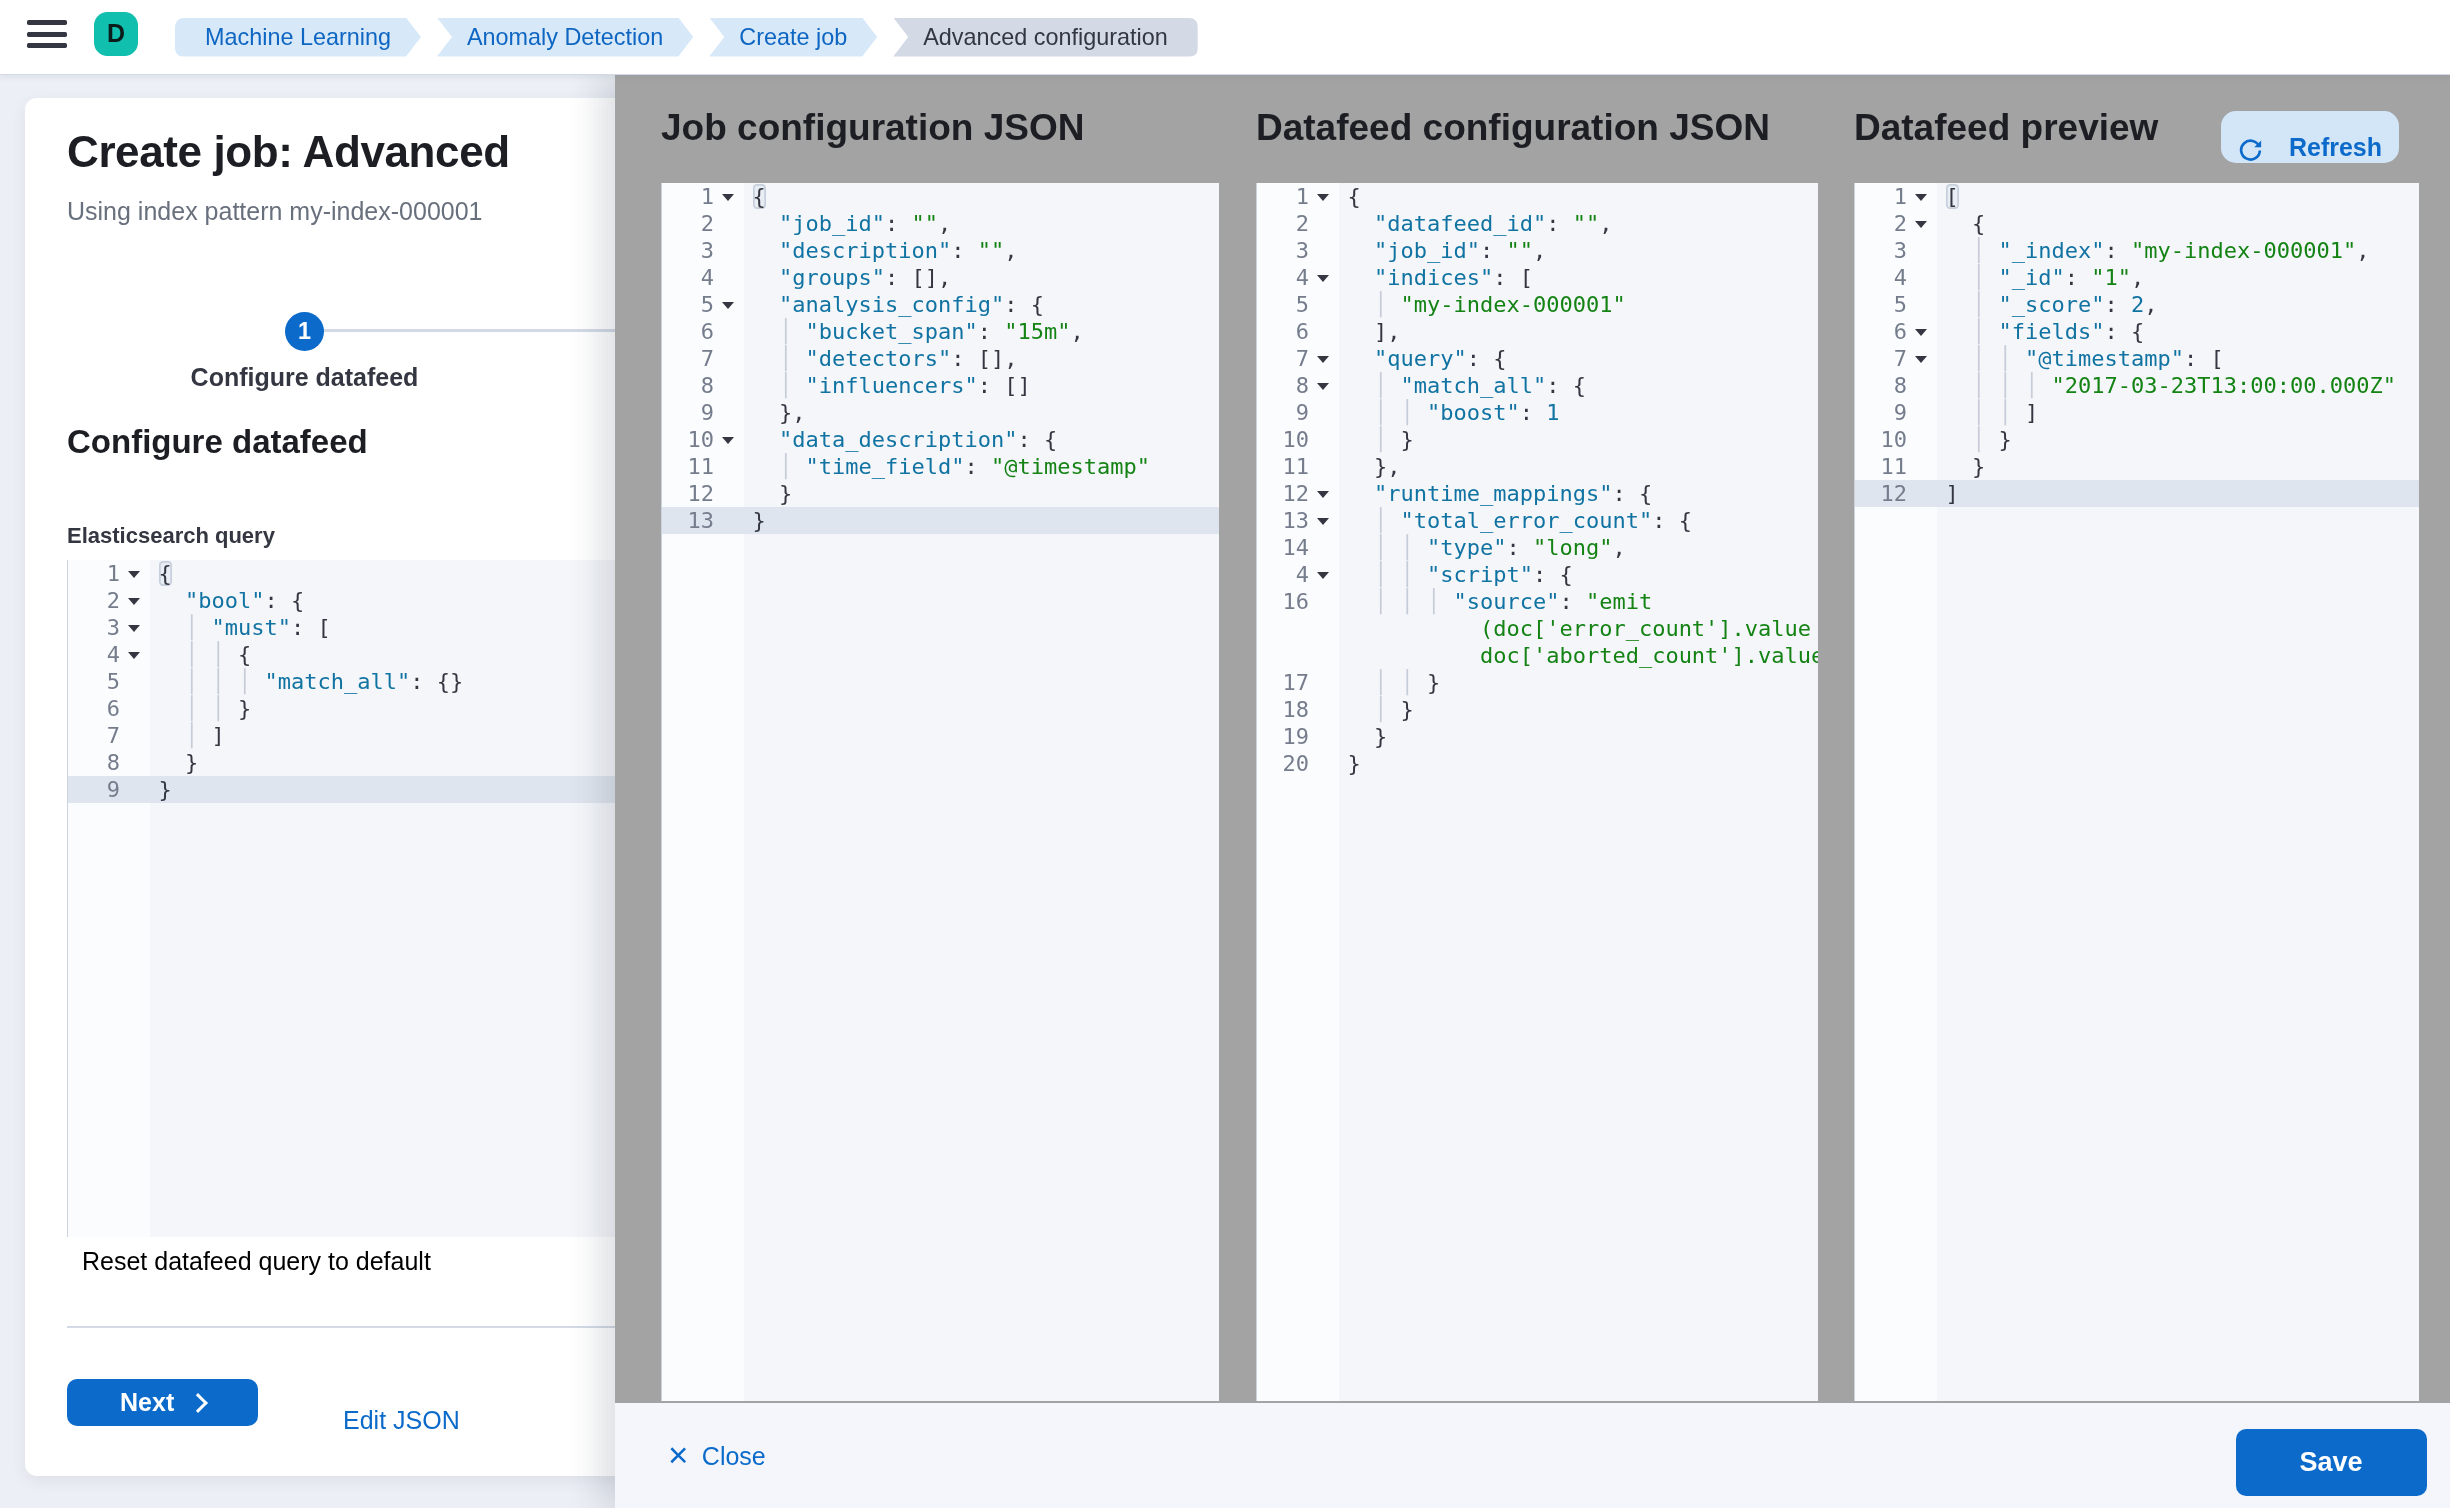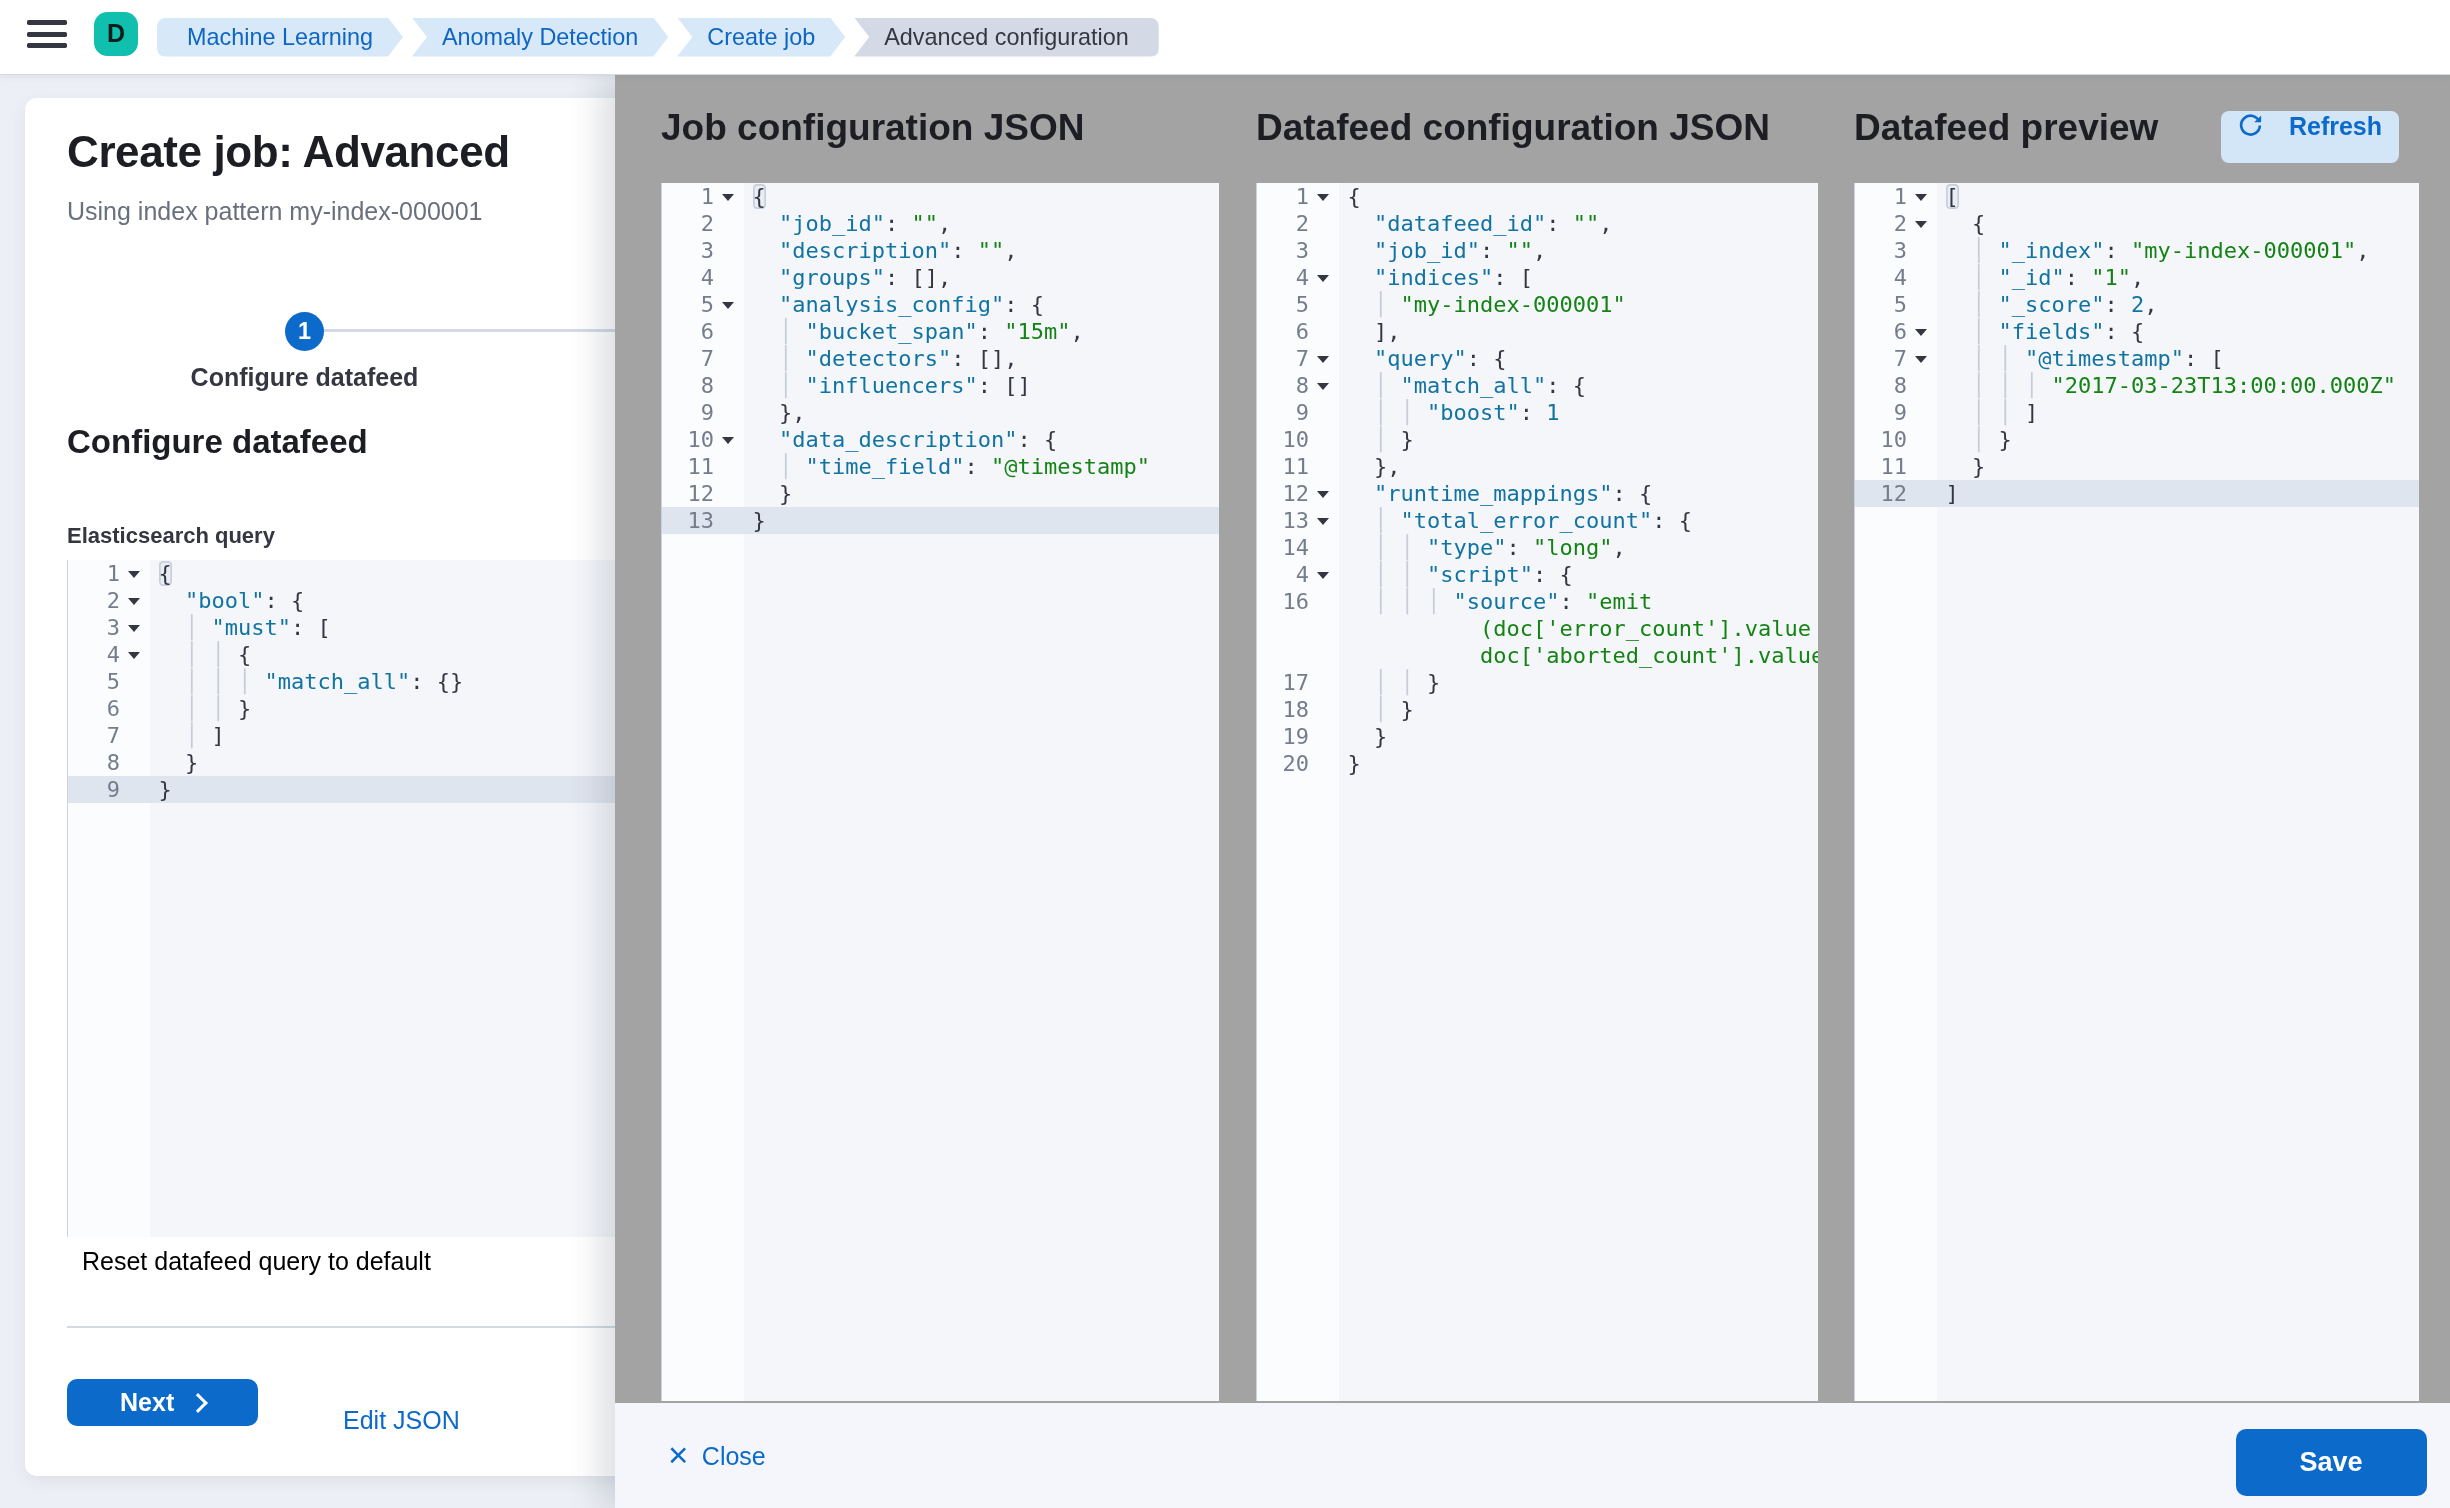--- a/index.html
+++ b/index.html
@@ -3,21 +3,21 @@
 <meta charset="utf-8">
 <style>
   html,body{margin:0;padding:0;background:#dfe3ea;font-family:"Liberation Sans","DejaVu Sans",sans-serif;}
   .screen{position:relative;width:2450px;height:1509px;overflow:hidden;background:#eceff5;color:#343741;}
 
   
   .topbar{position:absolute;left:0;top:0;width:2450px;height:74px;background:#fff;border-bottom:1.7px solid #d3dae6;box-shadow:0 2.5px 5px rgba(100,110,130,.10);z-index:30;}
   .hamburger{position:absolute;left:27px;top:20px;width:40px;height:33px;cursor:pointer;}
   .hamburger i{display:block;height:5px;border-radius:1.7px;background:#343741;margin-bottom:6.7px;}
   .avatar{position:absolute;left:94px;top:11.7px;width:44px;height:44px;border-radius:13.4px;background:#10bfae;color:#0b1d1b;font-weight:700;font-size:25px;display:flex;align-items:center;justify-content:center;}
-  .crumbs{position:absolute;left:157px;top:17.6px;height:39px;display:flex;gap:9px;}
+  .crumbs{position:absolute;left:175px;top:17.6px;height:39px;display:flex;gap:16px;}
   .crumb{height:39px;display:flex;align-items:center;padding:0 30px;font-size:23.4px;font-weight:500;color:#0e66c2;background:#d7e8f8;cursor:pointer;white-space:nowrap;
          clip-path:polygon(0 0,calc(100% - 15px) 0,100% 50%,calc(100% - 15px) 100%,0 100%,15px 50%);}
   .crumb.first{clip-path:polygon(0 0,calc(100% - 15px) 0,100% 50%,calc(100% - 15px) 100%,0 100%);border-radius:8.4px 0 0 8.4px;}
   .crumb.last{clip-path:polygon(0 0,100% 0,100% 100%,0 100%,15px 50%);border-radius:0 8.4px 8.4px 0;background:#d3dae6;color:#343741;cursor:default;}
 
   
   .card{position:absolute;left:25px;top:98px;width:613px;height:1378px;background:#fff;border-radius:11.7px;box-shadow:0 5px 15px rgba(60,70,90,.08);z-index:5;}
   .page-title{position:absolute;left:42px;top:28.5px;font-size:44px;font-weight:700;color:#1d1e24;letter-spacing:-0.4px;}
   .page-subtitle{position:absolute;left:42px;top:99px;font-size:25px;color:#69707d;}
   .step-line{position:absolute;left:298px;top:231px;width:315px;height:2.5px;background:#d3dae6;}
@@ -27,21 +27,21 @@
   .query-label{position:absolute;left:42px;top:425px;font-size:22px;font-weight:700;color:#343741;}
   .reset-link{position:absolute;left:57px;top:1149px;font-size:25px;font-weight:500;color:#000000;cursor:pointer;}
   .card-divider{position:absolute;left:42px;top:1228px;width:571px;height:1.7px;background:#d3dae6;}
   .next-btn{position:absolute;left:42px;top:1281px;width:191px;height:47px;border-radius:10px;background:#0c6bca;color:#fff;font-size:25px;font-weight:600;display:flex;align-items:center;justify-content:center;gap:16.7px;cursor:pointer;border:none;}
   .chev{display:inline-block;width:11px;height:11px;border-top:3.3px solid #fff;border-right:3.3px solid #fff;transform:rotate(45deg);margin-top:0.8px;}
   .edit-json-link{position:absolute;left:318px;top:1300px;font-size:25px;font-weight:500;color:#0c6bca;cursor:pointer;margin-top:8px;}
 
   
   .flyout{position:absolute;left:615px;top:74px;width:1835px;height:1435px;background:#a3a3a3;box-shadow:-15px 0 30px rgba(50,60,80,.16);z-index:20;}
   .panel-title{position:absolute;top:33px;font-size:37px;font-weight:700;color:#1d1e24;white-space:nowrap;}
-  .refresh-btn{position:absolute;left:1606px;top:37px;width:178px;height:52px;border-radius:8px;background:#d3e6f8;color:#0c6bca;font-size:25px;font-weight:600;display:flex;align-items:flex-start;justify-content:center;gap:26px;border:none;cursor:pointer;}
+  .refresh-btn{position:absolute;left:1606px;top:37px;width:178px;height:52px;border-radius:15px;background:#d3e6f8;color:#0c6bca;font-size:25px;font-weight:600;display:flex;align-items:flex-end;justify-content:center;gap:26px;border:none;cursor:pointer;}
   .refresh-btn svg{width:25px;height:25px;}
 
   
   .editor{position:absolute;border-left:1.7px solid #ccd3de;background:linear-gradient(90deg,#fbfcfe 0,#fbfcfe 82px,#f4f6fa 82px);overflow:hidden;cursor:text;}
   .row{display:flex;height:27px;line-height:27px;font-family:"DejaVu Sans Mono","Liberation Mono",monospace;font-size:22px;}
   .row.active{background:#dfe5ee;}
   .ln{width:52px;flex:none;text-align:right;color:#757d8d;user-select:none;}
   .fold{width:28.5px;flex:none;position:relative;cursor:pointer;}
   .fold.on::after{content:'';position:absolute;left:7.5px;top:11px;border-left:6.7px solid transparent;border-right:6.7px solid transparent;border-top:7.5px solid #343741;}
   .code{padding-left:10px;white-space:pre;color:#343741;}

